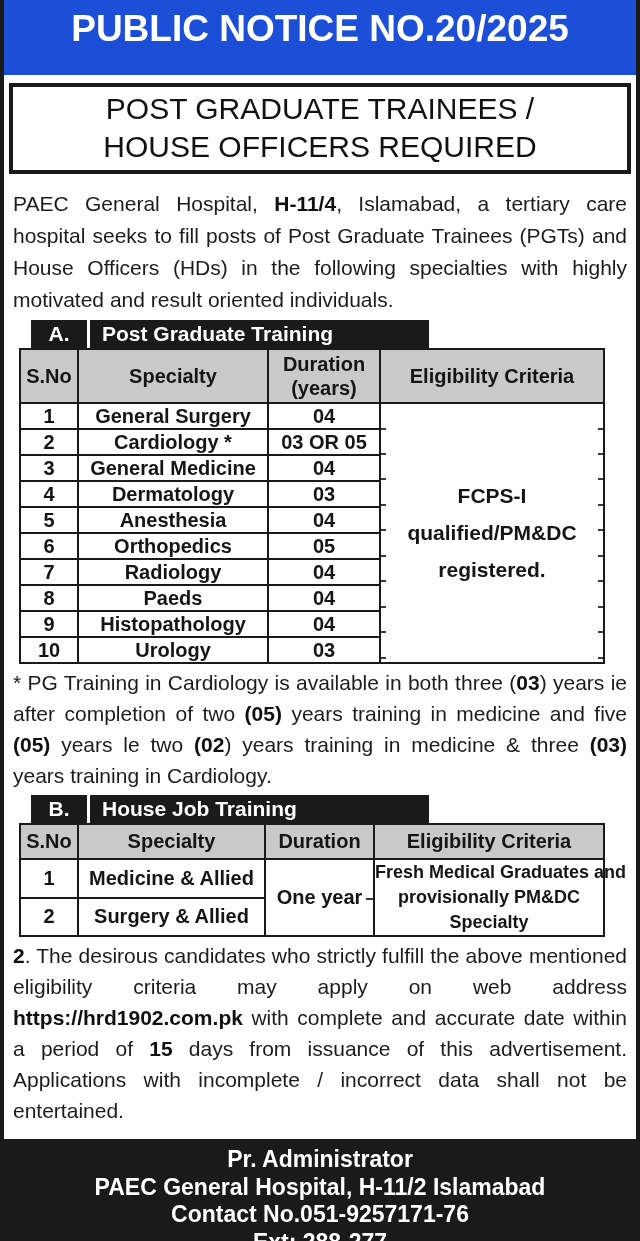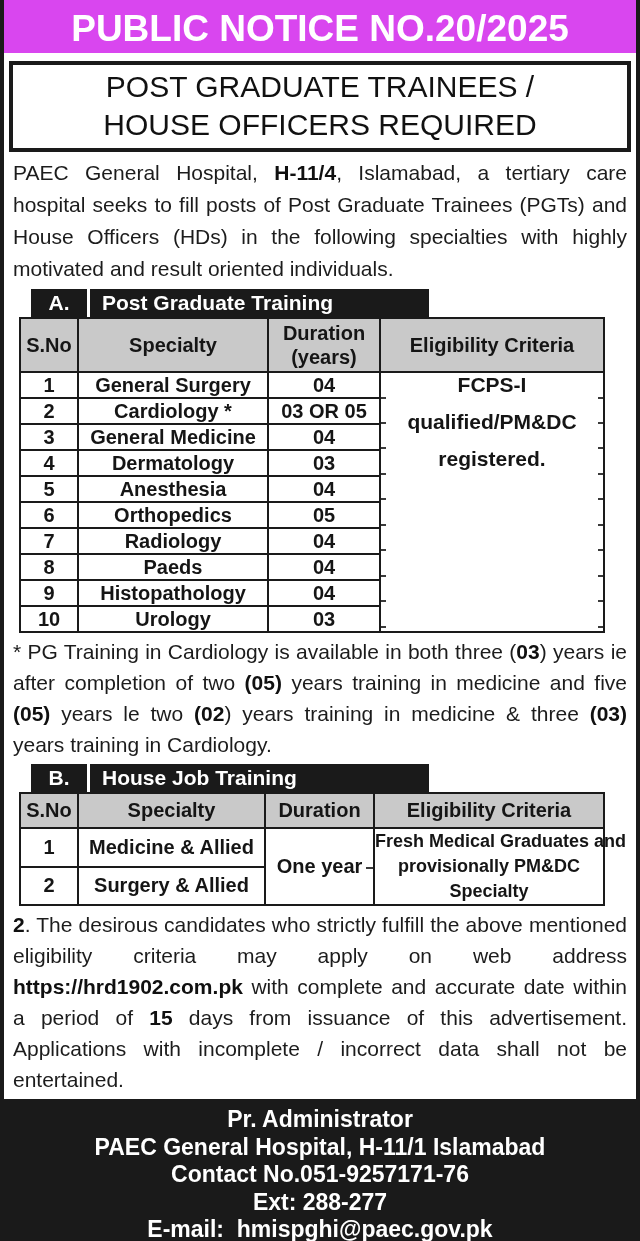--- a/index.html
+++ b/index.html
@@ -11,39 +11,39 @@
     box-sizing:border-box;
     border-left:4px solid #1a1a1a;
     border-right:4px solid #1a1a1a;
     font-family:"Liberation Sans", sans-serif;
     color:#1c1c1c;
     display:flex;flex-direction:column;
     overflow:hidden;
   }
   
   .banner{
-    background:#d946ef;color:#fff;
+    background:#1d4ed8;color:#fff;
     text-align:center;font-weight:bold;
     font-size:37px;line-height:40px;
-    padding:9px 0 4px;
+    padding:9px 0 26px;
     flex:0 0 auto;
   }
   .gap{height:8px;background:#fff;flex:0 0 auto;}
   
   .titlebox{
     border:4px solid #1a1a1a;
     margin:0 5px;
     text-align:center;font-weight:normal;
     font-size:30px;line-height:38px;
     padding:3px 0 4px;
     flex:0 0 auto;
     color:#111;
   }
   
-  .bodyarea{padding:0 9px;flex:0 0 auto;}
+  .bodyarea{padding:9px 9px;flex:0 0 auto;}
   .para{
     margin:5px 0 4px;
     font-size:21px;line-height:32px;
     text-align:justify;
     color:#1c1c1c;
   }
   .para b{color:#101010;}
   .para.tight{line-height:31px;margin-top:3px;}
   
   .tabbar{
@@ -73,21 +73,21 @@
   }
   table.notice tr.hdr th{background:#c9c9c9;}
   table.ta tr.hdr th{height:52px;line-height:24px;}
   table.ta td{height:24px;}
   td.spec{text-align:left;padding-left:8px;}
   td.eli{
     position:relative;
     vertical-align:middle;
   }
   td.eli .eli-inner{
-    display:flex;flex-direction:column;
+    display:flex;flex-direction:column;justify-content:center;
     gap:13px;height:100%;
     font-size:21px;
   }
   
   td.eli::before,td.eli::after{
     content:"";position:absolute;top:0;bottom:0;width:5px;
     background:repeating-linear-gradient(to bottom,transparent 0 23.5px,#3a3a3a 23.5px 25.5px);
   }
   td.eli::before{left:0;}
   td.eli::after{right:0;}
@@ -250,19 +250,19 @@
       </tr>
     </tbody>
       </table>
 
     <p class="para tight"><b>2</b><span>. The desirous candidates who strictly fulfill the above mentioned eligibility criteria may apply on web address </span><b>https://hrd1902.com.pk</b><span> with complete and accurate date within a period of </span><b>15</b><span> days from issuance of this advertisement. Applications with incomplete / incorrect data shall not be entertained.</span></p>
 
   </div>
 
   <div class="footer">
     <div class="fline">Pr. Administrator</div>
-    <div class="fline">PAEC General Hospital, H-11/1 Islamabad</div>
+    <div class="fline">PAEC General Hospital, H-11/2 Islamabad</div>
     <div class="fline">Contact No.051-9257171-76</div>
     <div class="fline">Ext: 288-277</div>
     <div class="fline">E-mail:  hmispghi@paec.gov.pk</div>
   </div>
 
 </div>
 
 </body></html>

